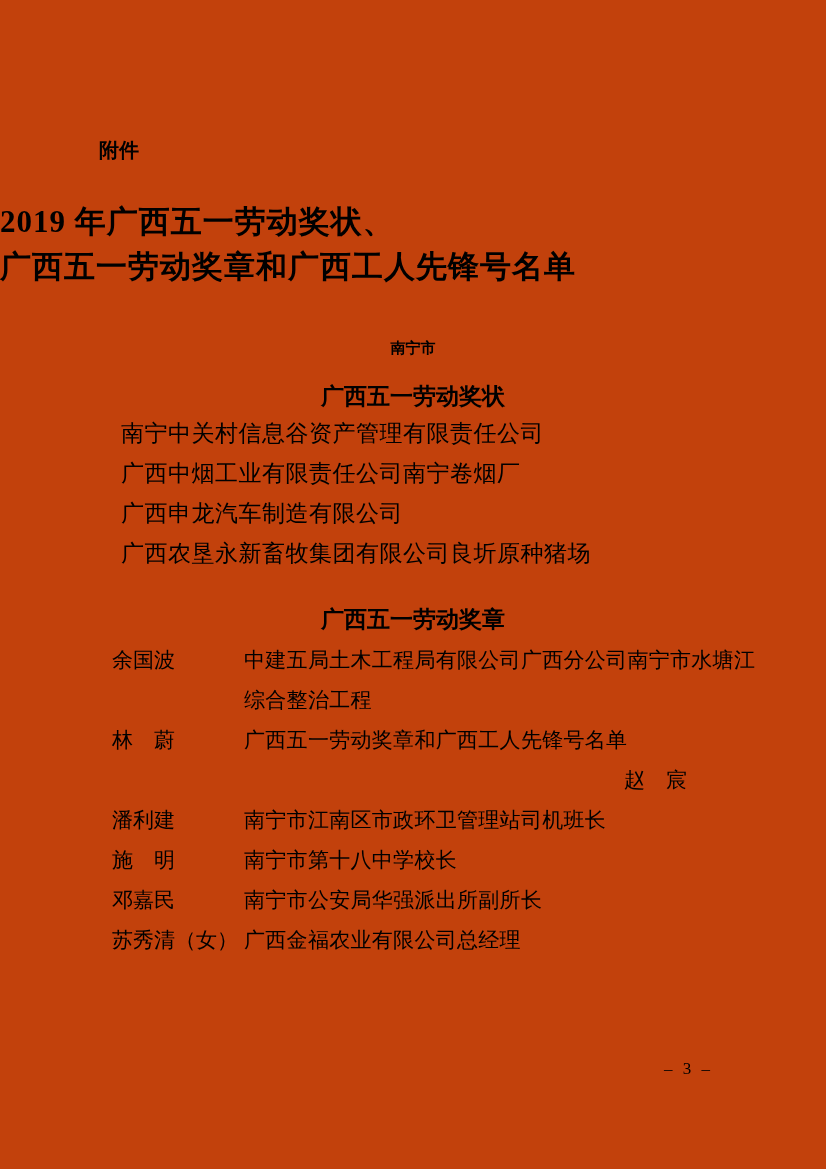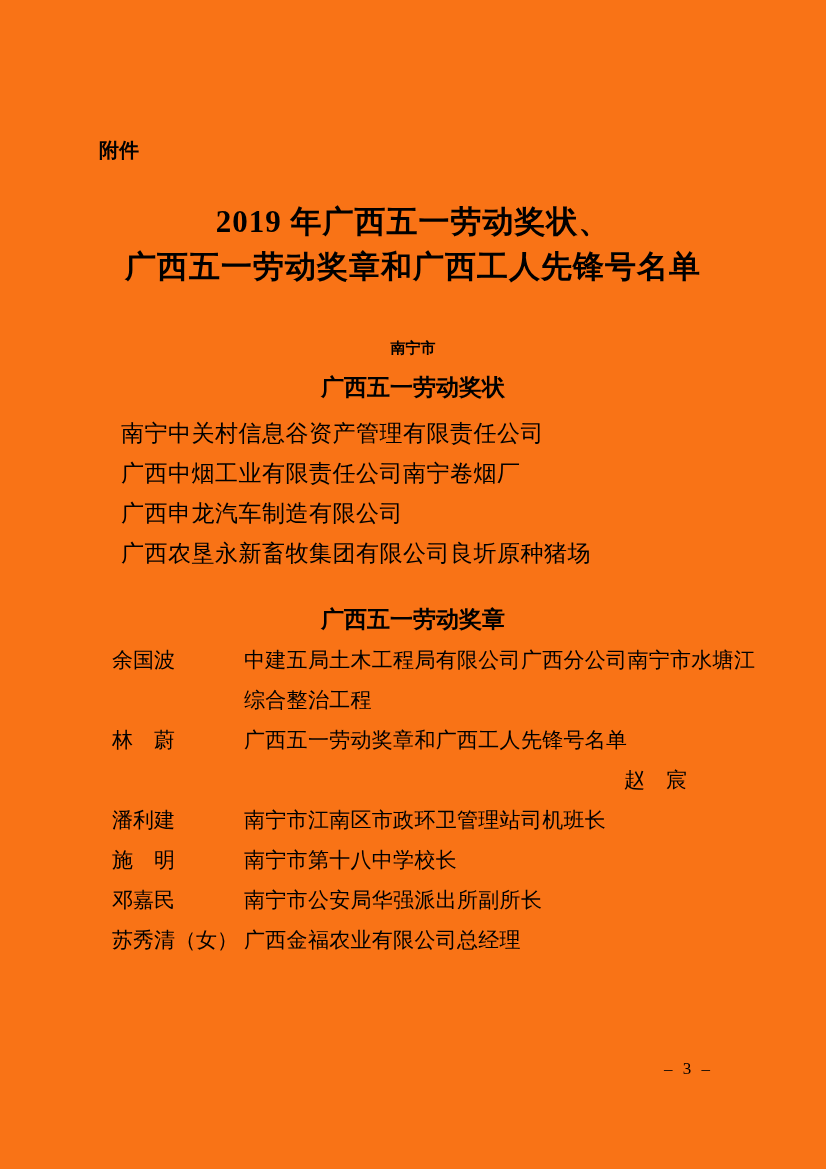--- a/index.html
+++ b/index.html
@@ -5,41 +5,40 @@
   html, body {
     margin: 0;
     padding: 0;
     background: #e8e8e8;
   }
   .page {
     position: relative;
     width: 826px;
     height: 1169px;
     margin: 0 auto;
-    background: #f97316;
+    background: #c2410c;
     color: #000000;
     font-family: "Liberation Serif", "DejaVu Serif", serif;
     overflow: hidden;
   }
   .attachment {
     position: absolute;
     top: 138px;
     left: 99px;
     font-family: "Liberation Sans", "DejaVu Sans", sans-serif;
     font-weight: bold;
     font-size: 20px;
     line-height: 24px;
   }
   .title {
     position: absolute;
     top: 199px;
     left: 0;
     width: 100%;
     margin: 0;
-    text-align: center;
     font-family: "Liberation Serif", "DejaVu Serif", serif;
     font-weight: bold;
     font-size: 31px;
     line-height: 45px;
     letter-spacing: 1px;
   }
   .title .tl { display: block; }
   .city-heading {
     position: absolute;
     top: 333px;
@@ -56,21 +55,21 @@
     position: absolute;
     left: 0;
     width: 100%;
     margin: 0;
     text-align: center;
     font-family: "Liberation Sans", "DejaVu Sans", sans-serif;
     font-weight: bold;
     font-size: 23px;
     line-height: 30px;
   }
-  .section-heading.certificate { top: 372px; }
+  .section-heading.certificate { top: 381px; }
   .section-heading.medal { top: 604px; }
   .company-list {
     position: absolute;
     top: 410px;
     left: 117px;
     width: 620px;
     margin: 4px;
     padding: 0;
     list-style: none;
     font-size: 23px;

